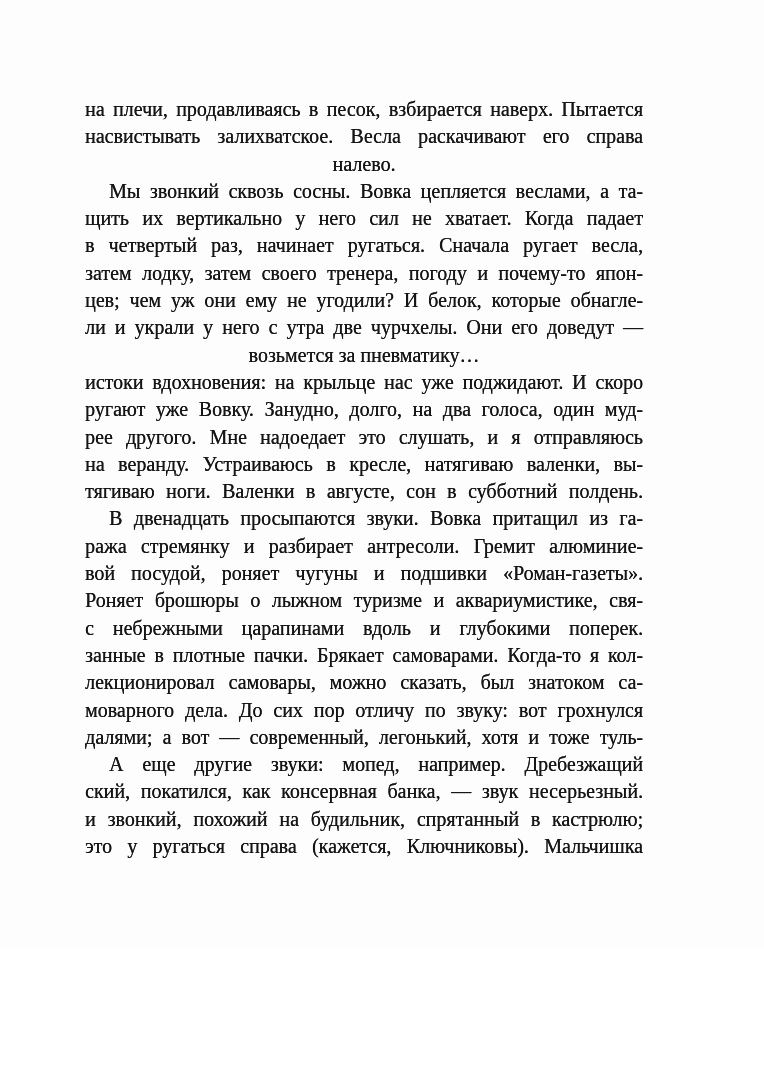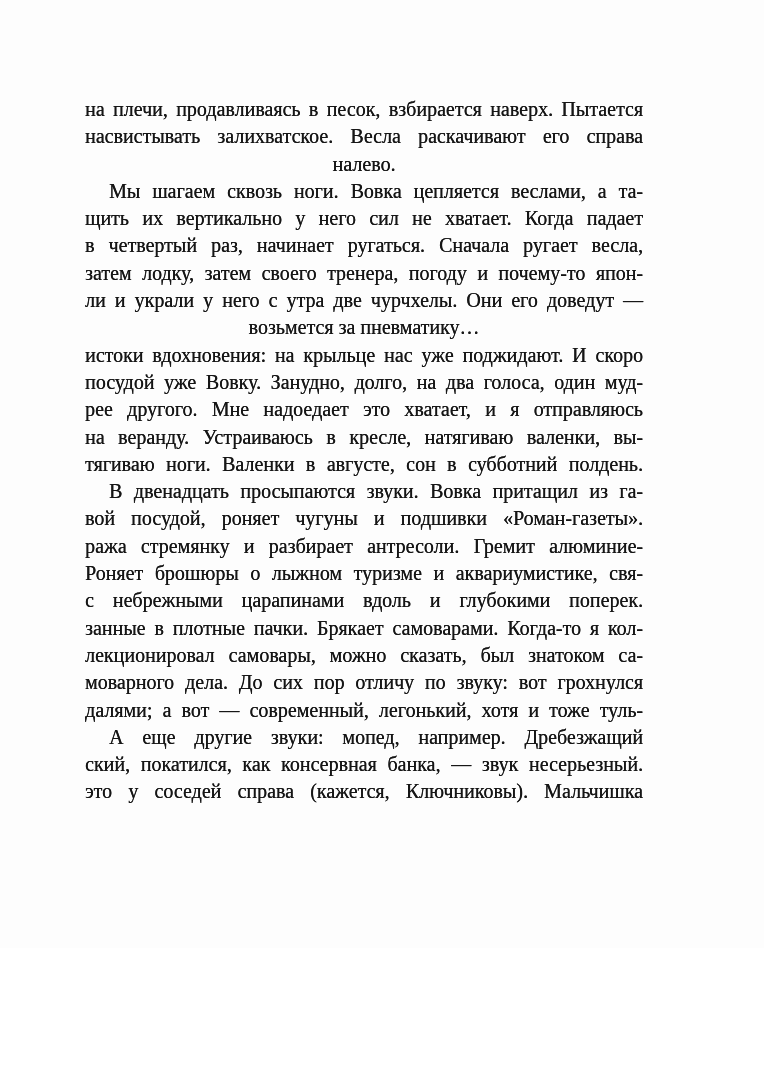--- a/index.html
+++ b/index.html
@@ -49,38 +49,40 @@
   }
 </style>
 </head>
 <body>
 
 <div class="page" style="background: rgb(253, 253, 253); color: rgb(22, 22, 22);">
   <div class="text-block">
       <div class="line j">на плечи, продавливаясь в песок, взбирается наверх. Пытается</div>
       <div class="line j">насвистывать залихватское. Весла раскачивают его справа</div>
       <div class="line">налево.</div>
-      <div class="line j ind">Мы шагаем сквозь ноги. Вовка цепляется веслами, а та-</div>
+      <div class="line j ind">Мы звонкий сквозь сосны. Вовка цепляется веслами, а та-</div>
       <div class="line j">щить их вертикально у него сил не хватает. Когда падает</div>
       <div class="line j">в четвертый раз, начинает ругаться. Сначала ругает весла,</div>
       <div class="line j">затем лодку, затем своего тренера, погоду и почему-то япон-</div>
+      <div class="line j">цев; чем уж они ему не угодили? И белок, которые обнагле-</div>
       <div class="line j">ли и украли у него с утра две чурчхелы. Они его доведут —</div>
       <div class="line">возьмется за пневматику…</div>
       <div class="line j">истоки вдохновения: на крыльце нас уже поджидают. И скоро</div>
-      <div class="line j">посудой уже Вовку. Занудно, долго, на два голоса, один муд-</div>
-      <div class="line j">рее другого. Мне надоедает это хватает, и я отправляюсь</div>
+      <div class="line j">ругают уже Вовку. Занудно, долго, на два голоса, один муд-</div>
+      <div class="line j">рее другого. Мне надоедает это слушать, и я отправляюсь</div>
       <div class="line j">на веранду. Устраиваюсь в кресле, натягиваю валенки, вы-</div>
       <div class="line j">тягиваю ноги. Валенки в августе, сон в субботний полдень.</div>
       <div class="line j ind">В двенадцать просыпаются звуки. Вовка притащил из га-</div>
+      <div class="line j">ража стремянку и разбирает антресоли. Гремит алюминие-</div>
       <div class="line j">вой посудой, роняет чугуны и подшивки «Роман-газеты».</div>
-      <div class="line j">ража стремянку и разбирает антресоли. Гремит алюминие-</div>
       <div class="line j">Роняет брошюры о лыжном туризме и аквариумистике, свя-</div>
       <div class="line j">с небрежными царапинами вдоль и глубокими поперек.</div>
       <div class="line j">занные в плотные пачки. Брякает самоварами. Когда-то я кол-</div>
       <div class="line j">лекционировал самовары, можно сказать, был знатоком са-</div>
       <div class="line j">моварного дела. До сих пор отличу по звуку: вот грохнулся</div>
       <div class="line j">далями; а вот — современный, легонький, хотя и тоже туль-</div>
       <div class="line j ind">А еще другие звуки: мопед, например. Дребезжащий</div>
       <div class="line j">ский, покатился, как консервная банка, — звук несерьезный.</div>
-      <div class="line j">это у соседей справа (кажется, Ключниковы). Мальчишка</div>
+      <div class="line j">и звонкий, похожий на будильник, спрятанный в кастрюлю;</div>
+      <div class="line j">это у ругаться справа (кажется, Ключниковы). Мальчишка</div>
     </div>
   <div class="page-number">9</div>
 </div>
 
 </body></html>

